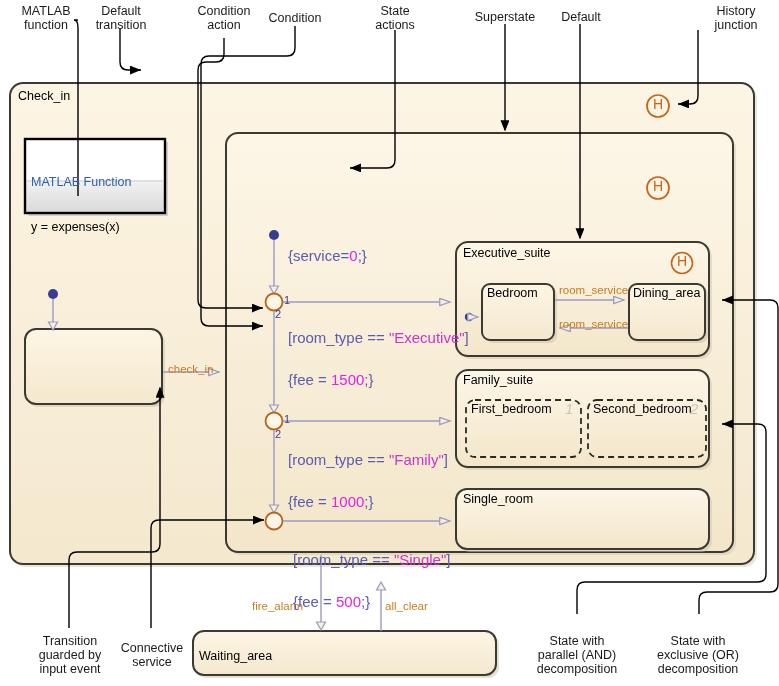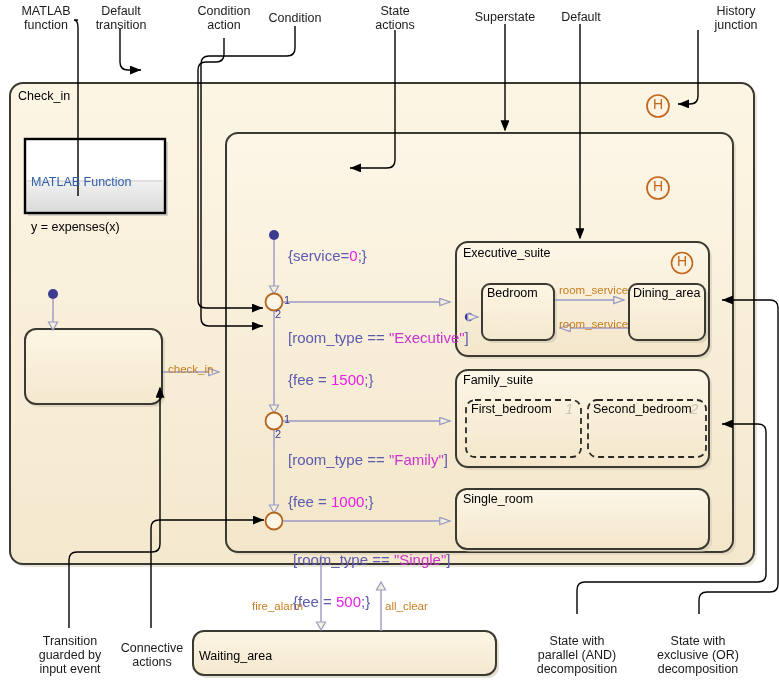--- a/index.html
+++ b/index.html
@@ -245,21 +245,21 @@
 actions</div>
   <div class="anno" style="left:462px; top:10px; width:86px;">Superstate</div>
   <div class="anno" style="left:546px; top:10px; width:70px;">Default</div>
   <div class="anno" style="left:697px; top:4px; width:78px;">History
 junction</div>
 
   <div class="anno" style="left:24px; top:634px; width:92px;">Transition
 guarded by
 input event</div>
   <div class="anno" style="left:110px; top:641px; width:84px;">Connective
-actions</div>
+service</div>
   <div class="anno" style="left:523px; top:634px; width:108px;">State with
 parallel (AND)
 decomposition</div>
   <div class="anno" style="left:645px; top:634px; width:106px;">State with
 exclusive (OR)
 decomposition</div>
 
   <div class="state-label" style="left:18px; top:89px;">Check_in</div>
 
 

